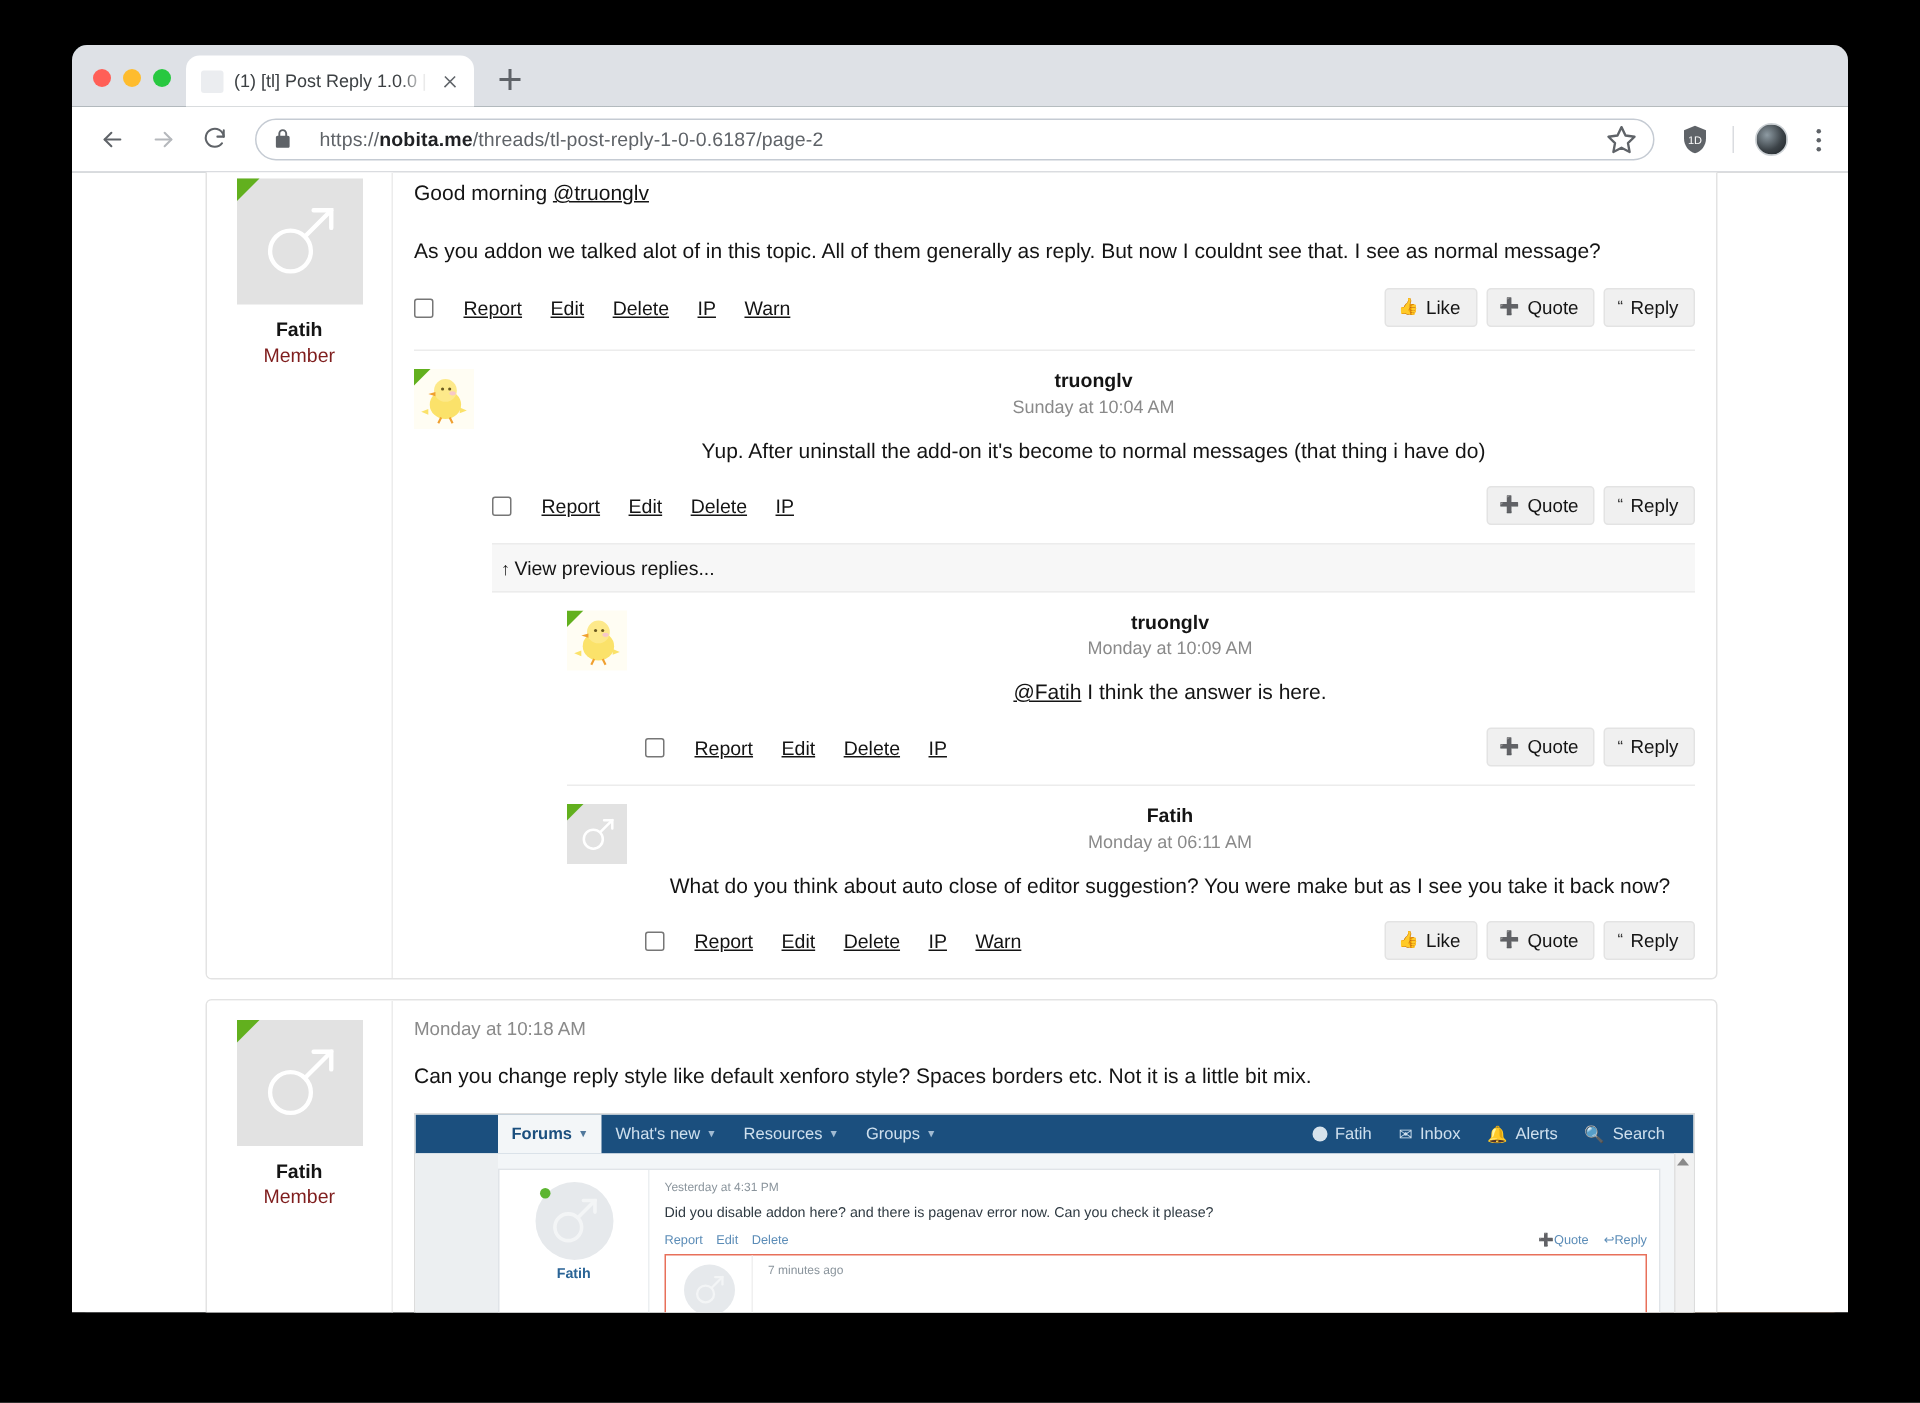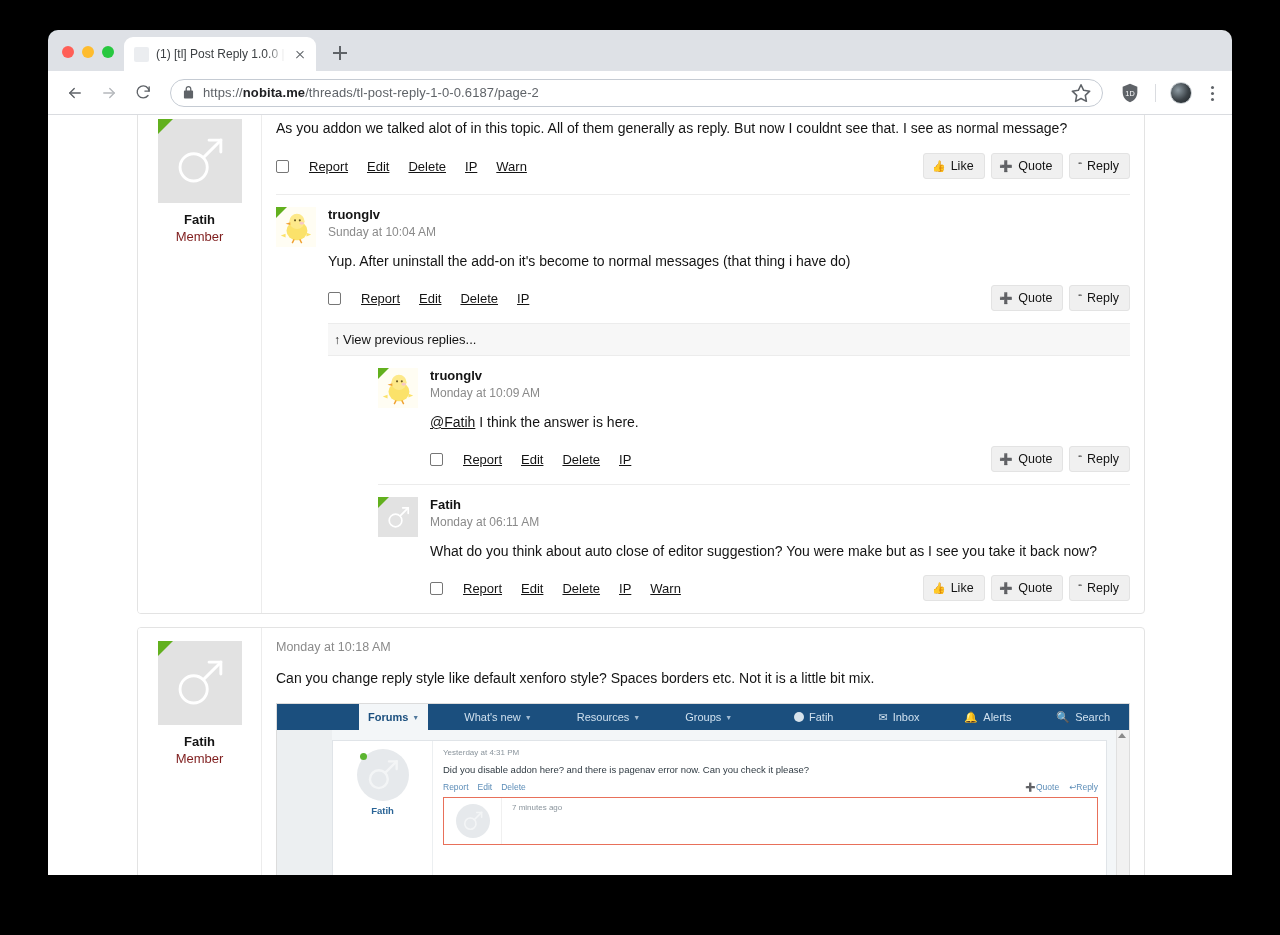--- a/index.html
+++ b/index.html
@@ -88,21 +88,21 @@
     padding: 0 10px 0 12px; gap: 4px; border-bottom: 1px solid #dadce0;
   }
   .navbtn {
     width: 30px; height: 30px; display: flex; align-items: center; justify-content: center;
     border-radius: 50%; color: #5f6368;
   }
   .navbtn svg { display: block; }
   .omnibox {
     flex: 1; height: 28px; margin: 0 6px 0 8px; background: #fff;
     border: 1px solid #c5cbd3; border-radius: 14px;
-    display: flex; align-items: center; padding: 0 10px 0 12px; gap: 9px;
+    display: flex; align-items: center; padding: 0 10px 0 12px; gap: 19px;
   }
   .lock { width: 11px; height: 13px; flex: none; }
   .url { font-size: 13px; color: #5f6368; letter-spacing: .1px; white-space: nowrap; overflow: hidden; flex: 1; }
   .url b { color: #202124; font-weight: 700; }
   .url .scheme { color: #5f6368; }
   .star { width: 22px; height: 22px; flex: none; color: #5f6368; }
   .ext-icon { width: 22px; height: 22px; margin: 0 6px; color: #5f6368; }
   .divider-v { width: 1px; height: 18px; background: #dadce0; margin: 0 4px; }
   .profile-pic {
     width: 22px; height: 22px; border-radius: 50%; margin: 0 6px;
@@ -179,21 +179,21 @@
   .reply.indent-1 { margin-left: 0; }
   .reply-avatar {
     width: 40px; height: 40px; flex: none; position: relative; background: #e2e2e2;
     display: flex; align-items: center; justify-content: center; overflow: hidden;
   }
   .reply-avatar.chick { background: #fffdf3; }
   .reply-avatar .online-corner {
     border-top-width: 11px; border-right-width: 11px;
   }
   .reply-avatar .mars { width: 27px; height: 27px; }
-  .reply-body { flex: 1; min-width: 0; }
+  .reply-body { flex: 1; min-width: 0; text-align: center; }
   .reply-name { font-size: 13px; font-weight: 700; color: #141414; }
   .reply-time { font-size: 12px; color: #8a8a8a; margin-top: 3px; }
   .reply-msg { font-size: 14px; color: #141414; margin-top: 12px; line-height: 1.5; }
   .reply .actions { margin-top: 13px; padding-bottom: 12px; }
 
   .view-prev {
     background: #f7f7f7; border-top: 1px solid #ececec; border-bottom: 1px solid #ececec;
     font-size: 13px; color: #141414; padding: 8px 0 8px 6px;
     display: flex; align-items: center; gap: 3px;
   }
@@ -206,21 +206,21 @@
   .embed {
     margin-top: 14px; width: 100%; height: 176px; position: relative; overflow: hidden;
     background: #fff; border: 1px solid #dcdcdc; border-bottom: none;
   }
   .embed-nav {
     height: 26px; background: #1b4f7e; display: flex; align-items: stretch;
     font-size: 11px; color: #cfe0ee;
   }
   .embed-nav .nav-left-pad { width: 55px; }
   .embed-nav .nav-item {
-    display: flex; align-items: center; gap: 4px; padding: 0 9px; white-space: nowrap; margin-left: 27px;
+    display: flex; align-items: center; gap: 4px; padding: 0 9px; white-space: nowrap;
   }
   .embed-nav .nav-item.active { background: #f3f6f8; color: #1b4f7e; font-weight: 700; }
   .caret { font-size: 7px; opacity: .75; }
   .embed-nav .nav-right { margin-left: auto; display: flex; align-items: center; padding-right: 10px; gap: 0; }
   .embed-nav .nav-right .nav-item { gap: 5px; }
   .mini-av { width: 10px; height: 10px; border-radius: 50%; background: #d7e3ec; display: inline-block; }
   .embed-body { background: #f3f6f8; height: 150px; position: relative; display: flex; }
   .embed-gutter { width: 55px; background: #eceff1; }
   .embed-card {
     flex: 1; background: #fff; margin: 10px 22px 0 0; border: 1px solid #e0e4e8;
@@ -340,20 +340,21 @@
                   <circle cx="25" cy="39" r="15"></circle>
                   <line x1="36" y1="28" x2="55" y2="9"></line>
                   <polyline points="42 9 55 9 55 22"></polyline>
                 </svg>
             </div>
             <div class="username">Fatih</div>
             <div class="usertitle">Member</div>
           </div>
 
           <div class="post-main">
+            <div class="msg"><span>Good morning </span><a class="mention" href="#">@truonglv</a></div>
             <div class="msg">As you addon we talked alot of in this topic. All of them generally as reply. But now I couldnt see that. I see as normal message?</div>
 
             <div class="actions">
               <span class="checkbox"></span>
               <a class="act-link" href="#">Report</a>
               <a class="act-link" href="#">Edit</a>
               <a class="act-link" href="#">Delete</a>
               <a class="act-link" href="#">IP</a>
               <a class="act-link" href="#">Warn</a>
               <span class="spacer"></span>

